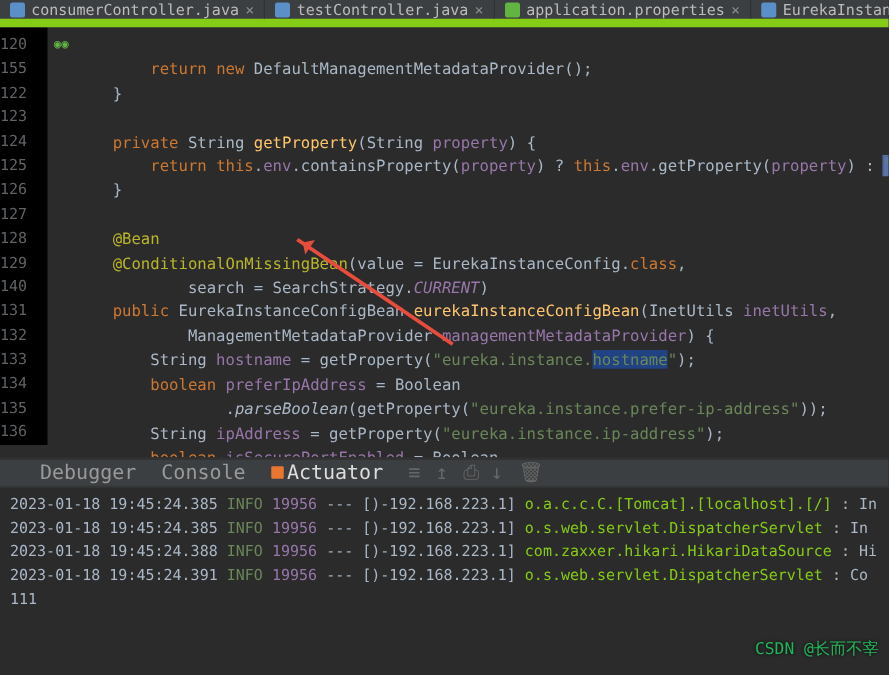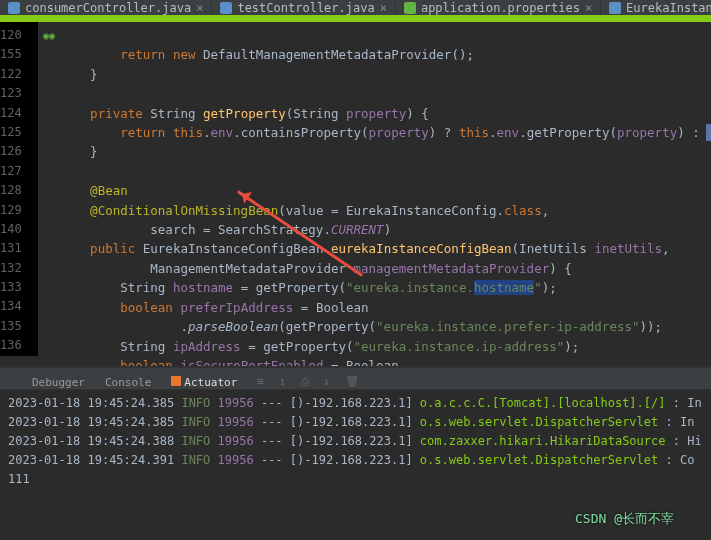--- a/index.html
+++ b/index.html
@@ -20,31 +20,31 @@
 .str{color:#6a8759}
 .fn{color:#ffc66d}
 .id{color:#9876aa}
 .ann{color:#bbb529}
 .it{font-style:italic}
 .hl{background:#214283}
 .caret{background:#5974ab;outline:1px solid #5974ab}
 .arrow{position:absolute;width:150px;height:3px;background:#e74c3c;transform:rotate(34deg);left:225px;top:210px;pointer-events:none}
 .arrow:after{content:'';position:absolute;left:-2px;top:-6px;border:7px solid transparent;border-right-color:#e74c3c}
 .panel{position:absolute;bottom:40px;left:0;right:0;height:134px;background:#2b2b2b;border-top:2px solid #323232}
-.ptabs{display:flex;height:22px;background:#3c3f41;border-bottom:1px solid #323232;align-items:flex-end;font-size:11px}
+.ptabs{display:flex;height:22px;background:#3c3f41;border-bottom:1px solid #323232;align-items:flex-start;font-size:16px}
 .ptab{padding:0 10px;color:#999;cursor:pointer}
 .ptab.active{color:#ddd}
 .liveicon{display:inline-block;width:10px;height:10px;background:#e8762f;margin-right:3px;border-radius:1px}
 .tools{margin-left:10px;display:flex;gap:8px;color:#666}
 .tool{width:14px;height:14px;display:inline-block;cursor:pointer}
 .log{padding:4px 8px;font-size:12px;line-height:19px;overflow:hidden}
 .lg-info{color:#6a8759}
 .lg-pid{color:#9876aa}
 .lg-cls{color:#84cc16}
-.wm{position:absolute;bottom:12px;right:37px;color:#86efac;font-size:13px;opacity:.9;text-shadow:0 0 3px #000}
+.wm{position:absolute;bottom:12px;right:8px;color:#22c55e;font-size:13px;opacity:.9;text-shadow:0 0 3px #000}
 .gutter div{height:19.4px}
 .marks .bk{color:#62b543;font-size:10px}
 </style>
 </head>
 <body>
 
 <div class="tabs">
   <div class="tab">
       <span class="ico ico-java"></span>
       <span>consumerController.java</span>

